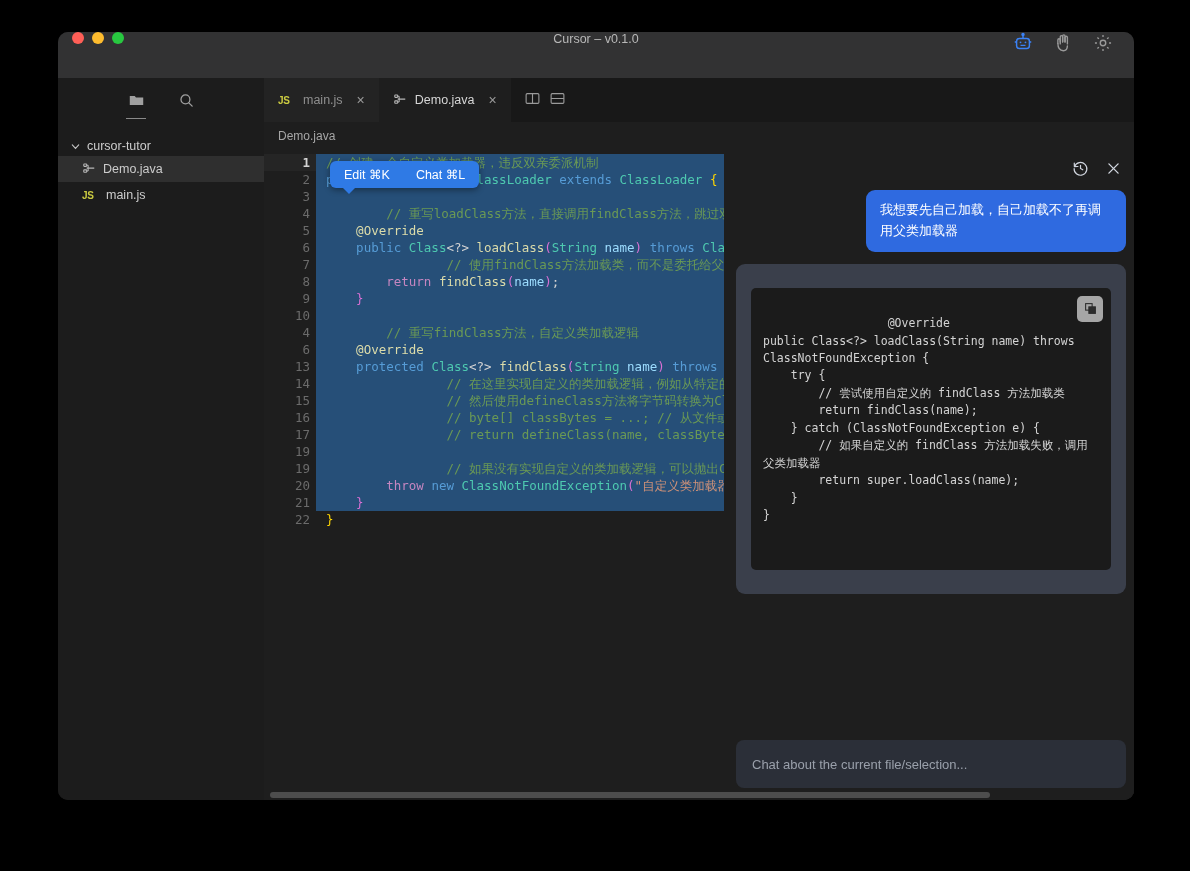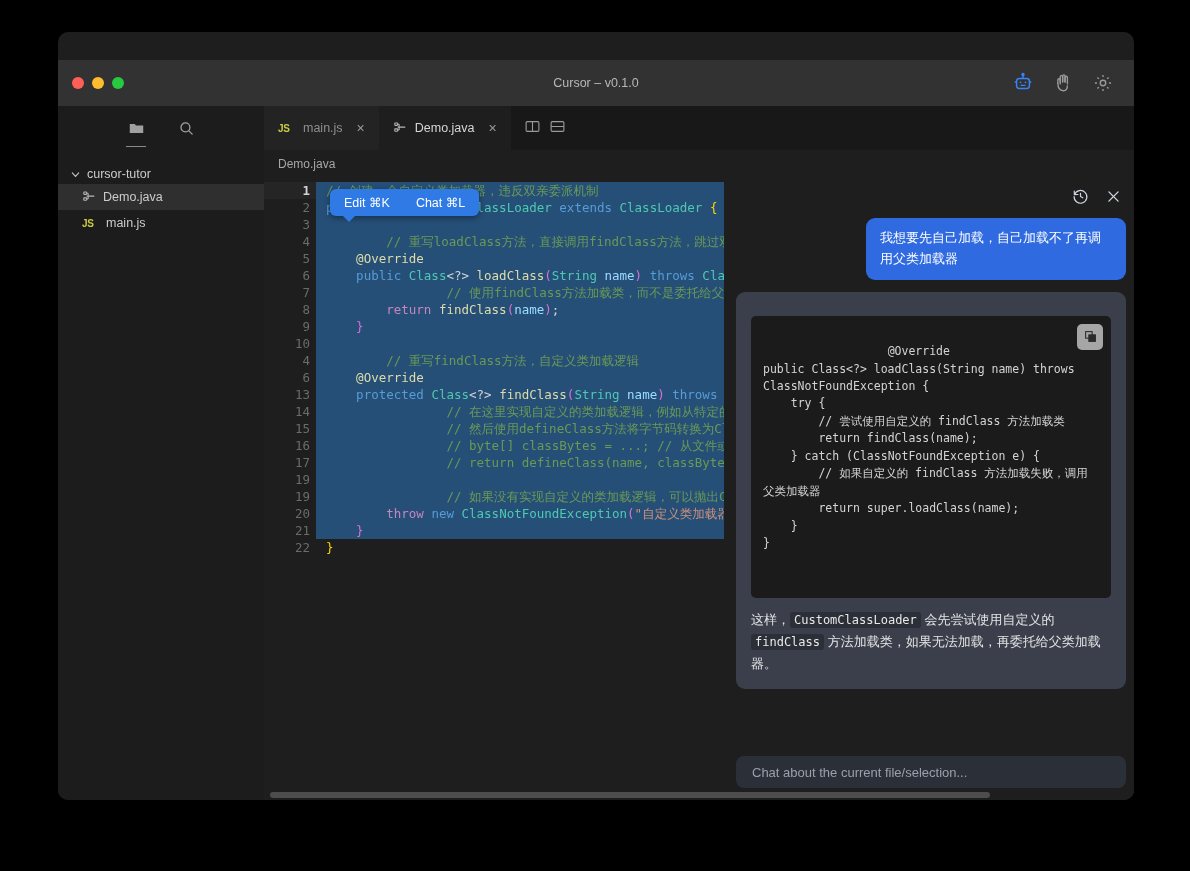--- a/index.html
+++ b/index.html
@@ -19,21 +19,21 @@
     border-radius: 10px;
     overflow: hidden;
     box-shadow: 0 18px 50px rgba(0,0,0,.75);
     display: flex; flex-direction: column;
   }
 
   
   .titlebar {
     position: relative; height: 46px; flex: 0 0 46px;
     background: #323233;
-    display: flex; align-items: center; margin-top: 28px;
+    display: flex; align-items: flex-start;
   }
   .traffic { display: flex; gap: 8px; padding-left: 14px; }
   .dot { width: 12px; height: 12px; border-radius: 50%; }
   .dot.red { background: #ff5f57; }
   .dot.yellow { background: #febc2e; }
   .dot.green { background: #28c840; }
   .win-title {
     position: absolute; left: 0; right: 0; text-align: center;
     font-size: 12.5px; color: #b8b8b8; pointer-events: none;
   }
@@ -185,21 +185,21 @@
   }
   .copybtn {
     position: absolute; right: 8px; top: 8px;
     width: 26px; height: 26px; border-radius: 5px;
     background: #a6a6a6; display: flex; align-items: center; justify-content: center;
   }
   .copybtn svg { width: 13px; height: 13px; }
 
   .chat-input {
     margin-top: 12px; background: #2b2f38; border-radius: 8px;
-    height: 32px; display: flex; align-items: center; padding: 0 16px;
+    height: 48px; display: flex; align-items: center; padding: 0 16px;
     font-size: 13px; color: #9aa0ab;
   }
 </style>
 </head>
 <body>
 
 <div class="desktop">
 
   <div class="window">
 
@@ -425,23 +425,20 @@
     }
 }</span>
                   <span class="copybtn">
                     <svg viewBox="0 0 24 24" fill="none" stroke="#2c2c2c" stroke-width="2">
                       <rect x="3" y="3" width="12" height="12"></rect>
                       <rect x="9" y="9" width="12" height="12" fill="#2c2c2c"></rect>
                     </svg>
                   </span>
                 </div>
 
-                <p>
-                  <span>这样，<code class="inline">CustomClassLoader</code> 会先尝试使用自定义的 <code class="inline">findClass</code> 方法加载类，如果无法加载，再委托给父类加载器。</span>
-                </p>
               </div>
 
             </div>
 
             <div class="chat-input">
               <span>Chat about the current file/selection...</span>
             </div>
           </div>
 
           <div class="hscroll">

